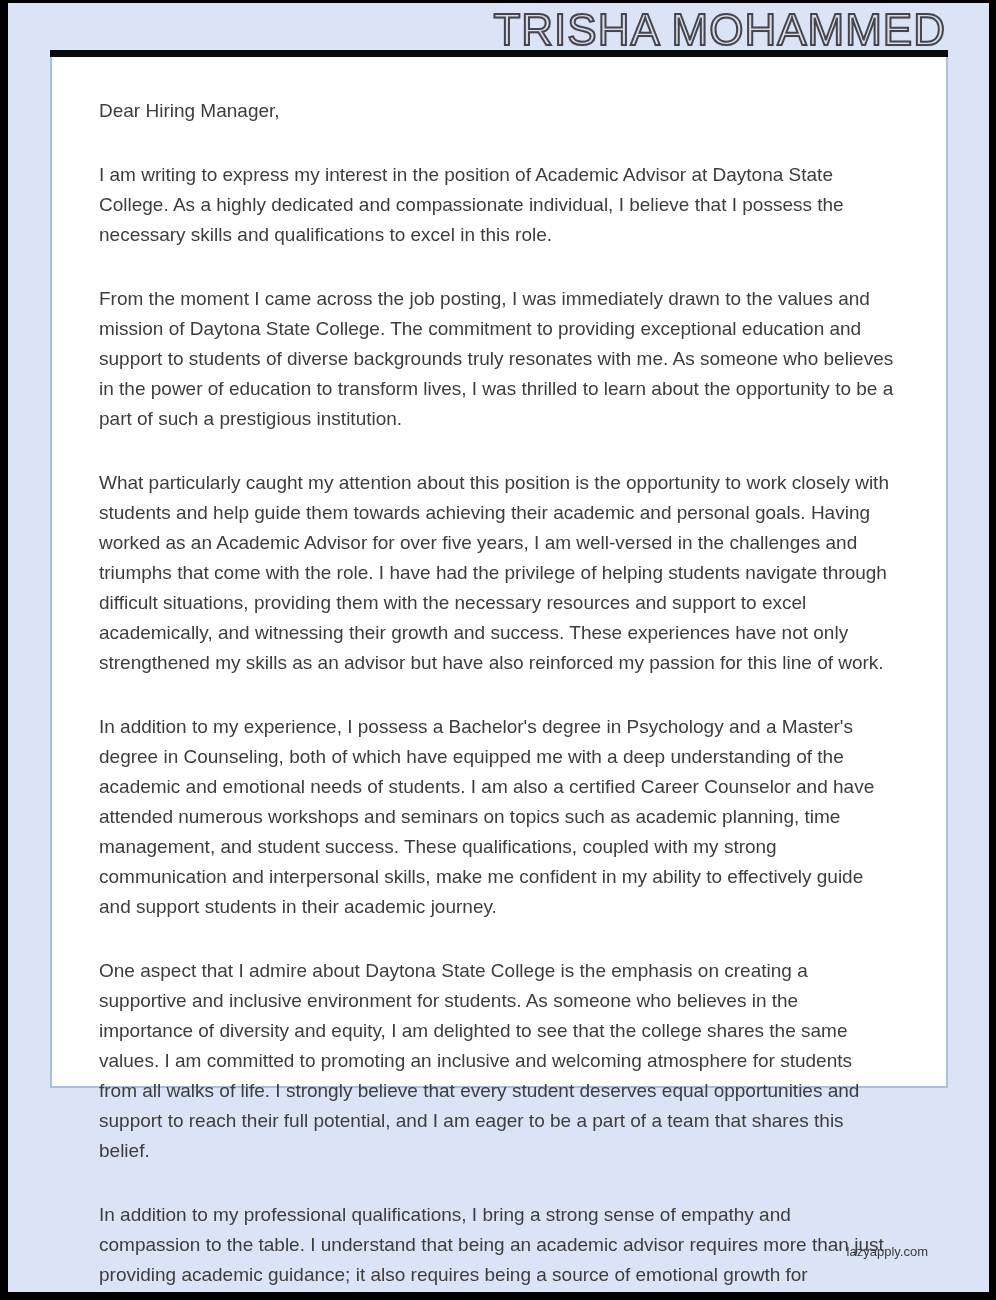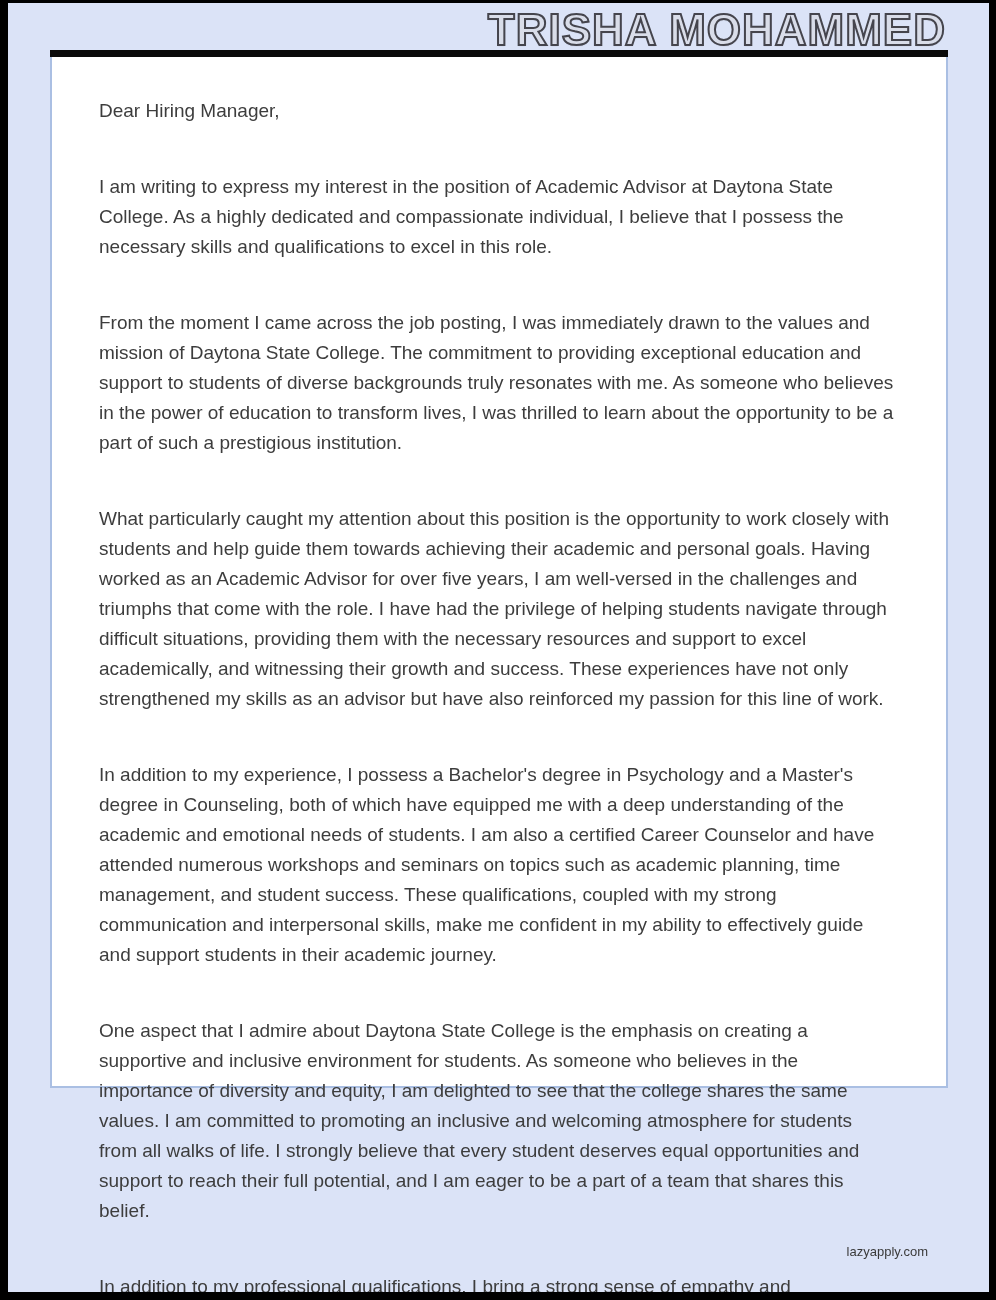--- a/index.html
+++ b/index.html
@@ -17,21 +17,21 @@
     top: 3px; left: 8px; right: 7px; bottom: 8px;
     background: #dbe3f7;
     overflow: hidden;
   }
   
   .candidate-name {
     position: absolute;
     top: 2px;
     right: 43px;
     font-size: 44px;
-    font-weight: 700;
+    font-weight: 400;
     letter-spacing: 1px;
     white-space: nowrap;
     color: #d9dde9;
     -webkit-text-stroke: 2px #45454d;
     text-shadow: 0 1px 1px rgba(40,40,48,0.35);
   }
   .header-divider {
     position: absolute;
     top: 47px;
     left: 42px;
@@ -50,21 +50,21 @@
     border-top: none;
     overflow: visible;
   }
   .letter-body {
     padding: 39px 52px 0 47px;
     font-size: 19px;
     font-weight: 300;
     line-height: 30px;
     color: #3d3d3d;
   }
-  .letter-body p { margin-top: 46px; }
+  .letter-body p { margin-top: 34px; }
   .letter-body p:first-child { margin-top: 0; }
   .watermark {
     position: absolute;
     top: 1241px;
     right: 61px;
     font-size: 13px;
     color: #3a3a3a;
     z-index: 5;
     padding-left: 44px;
   }

